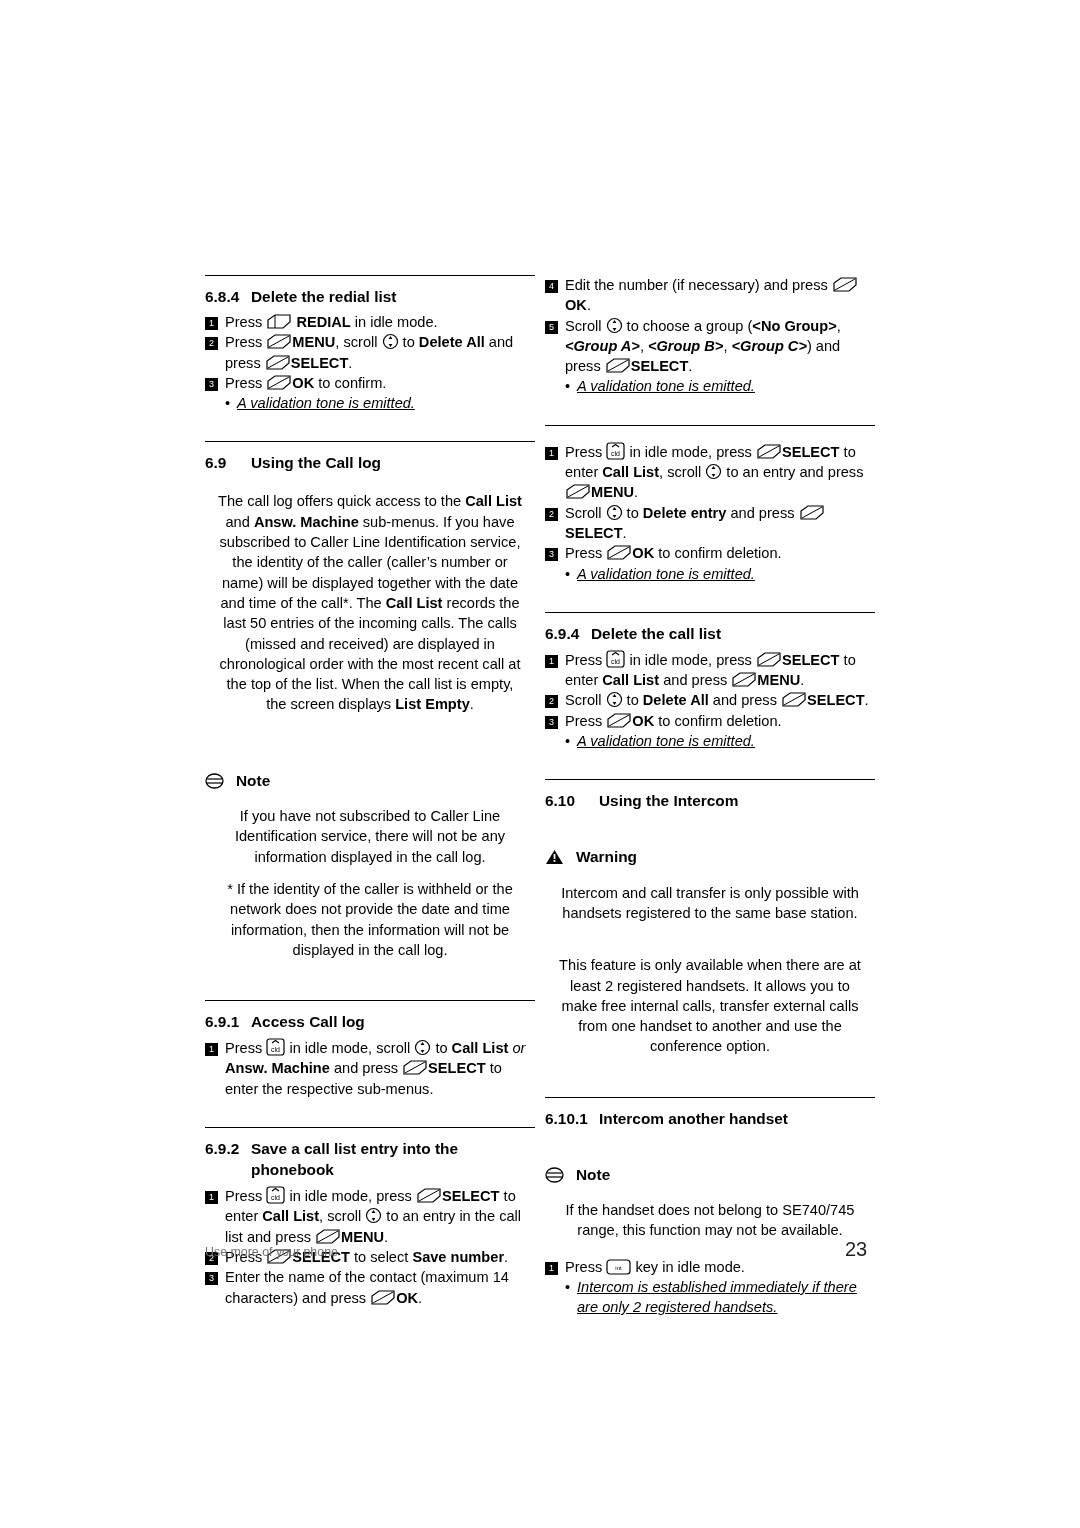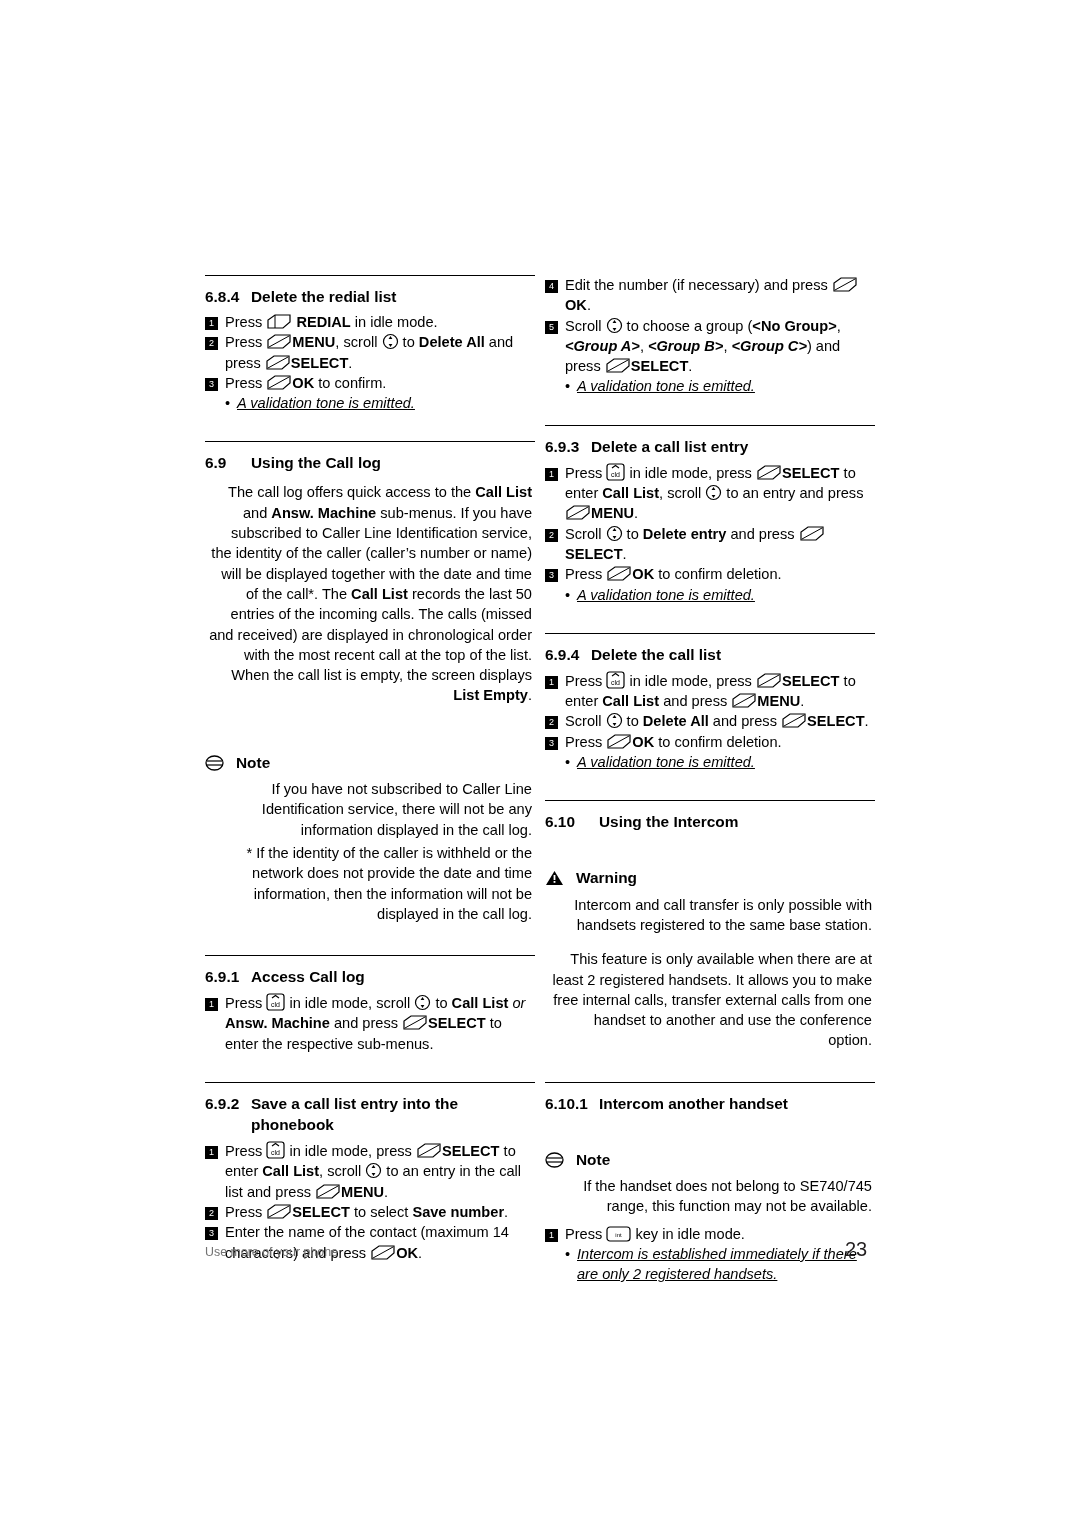--- a/index.html
+++ b/index.html
@@ -44,22 +44,22 @@
   }
   .sec-num {
     display: inline-block;
     min-width: 46px;
     font-weight: bold;
   }
   .sec-num.wide { min-width: 54px; }
   .sec-title { font-weight: bold; }
 
   p.para {
-    margin: 3px;
-    text-align: right;
+    margin: 12px;
+    text-align: center;
   }
   .step {
     display: flex;
     align-items: flex-start;
     margin: 0;
   }
   .step-num {
     flex: 0 0 auto;
     width: 13px;
     height: 13px;
@@ -350,24 +350,20 @@
 
     <div class="bullet">
       <span class="dot">•</span>
       <span class="btext">A validation tone is emitted.</span>
     </div>
 
     <div style="height:28px"></div>
     <div class="rule"></div>
     <div style="height:10px"></div>
 
-    <div class="sec-head">
-      <span class="sec-num">6.9.3</span>
-      <span class="sec-title">Delete a call list entry</span>
-    </div>
     <div style="height:6px"></div>
 
     <div class="step">
       <span class="step-num">1</span>
       <span class="step-body">Press
         <span class="key">
           <svg width="19" height="18" viewBox="0 0 19 18">
               <rect x="1" y="1" width="17" height="16" rx="2.5" fill="none" stroke="#000" stroke-width="1.2"></rect>
               <path d="M6 5 L9.5 2.5 L13 5" fill="none" stroke="#000" stroke-width="1.2"></path>
               <text x="9.5" y="14" font-size="7" text-anchor="middle" font-family="Liberation Sans">cld</text>

